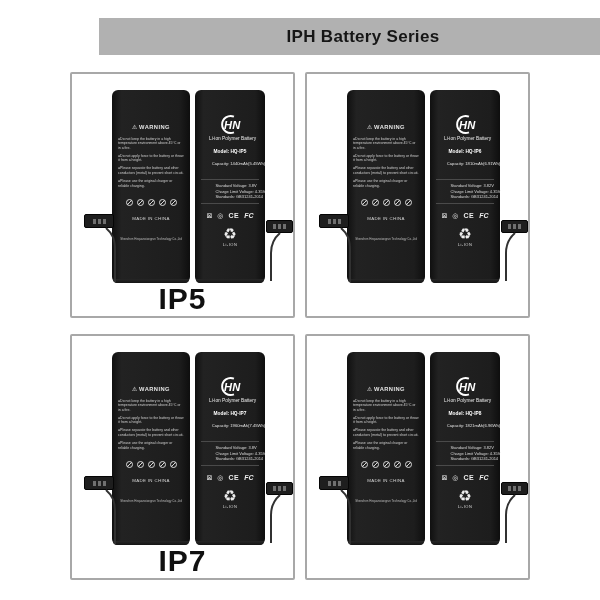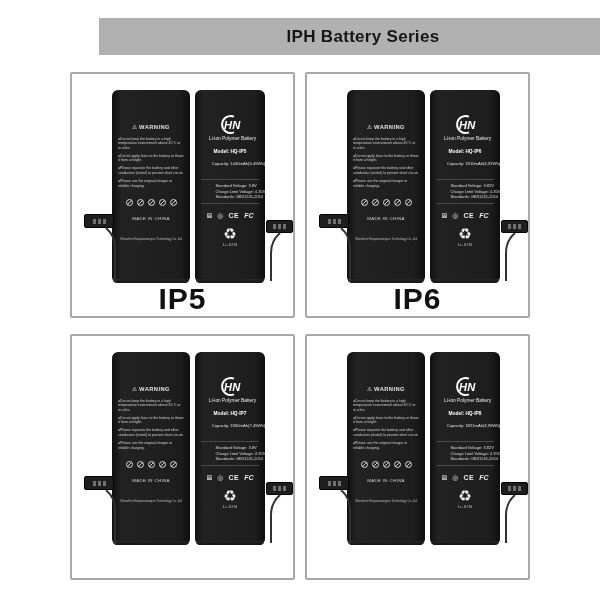--- a/index.html
+++ b/index.html
@@ -194,21 +194,20 @@
         <path d="M2,2 C9,8 11,14 11,24 L11,56" fill="none" stroke="#313131" stroke-width="2"></path>
       </svg>
     <div class="conn conn-r">
         <i></i>
         <i></i>
         <i></i>
       </div>
     <svg class="wire wire-r" width="14" height="52">
         <path d="M12,2 C5,8 3,14 3,22 L3,50" fill="none" stroke="#313131" stroke-width="2"></path>
       </svg>
-    <div class="card-label">IP6</div>
   </div>
 
   <div class="card" style="left:70px;top:334px">
     <div class="bat bat-back">
       <div class="warn-head"><span class="warn-tri">⚠</span><span>WARNING</span></div>
       <div class="warn-body-wrap">
           <div class="warn-body">
         <p>●Do not keep the battery in a high temperature environment above 45°C or in a fire.</p>
         <p>●Do not apply force to the battery or throw it from a height.</p>
         <p>●Please separate the battery and other conductors (metal) to prevent short circuit.</p>
@@ -256,20 +255,21 @@
         <path d="M2,2 C9,8 11,14 11,24 L11,56" fill="none" stroke="#313131" stroke-width="2"></path>
       </svg>
     <div class="conn conn-r">
         <i></i>
         <i></i>
         <i></i>
       </div>
     <svg class="wire wire-r" width="14" height="52">
         <path d="M12,2 C5,8 3,14 3,22 L3,50" fill="none" stroke="#313131" stroke-width="2"></path>
       </svg>
+    <div class="card-label">IP7</div>
   </div>
 
   <div class="card" style="left:305px;top:334px">
     <div class="bat bat-back">
       <div class="warn-head"><span class="warn-tri">⚠</span><span>WARNING</span></div>
       <div class="warn-body-wrap">
           <div class="warn-body">
         <p>●Do not keep the battery in a high temperature environment above 45°C or in a fire.</p>
         <p>●Do not apply force to the battery or throw it from a height.</p>
         <p>●Please separate the battery and other conductors (metal) to prevent short circuit.</p>

